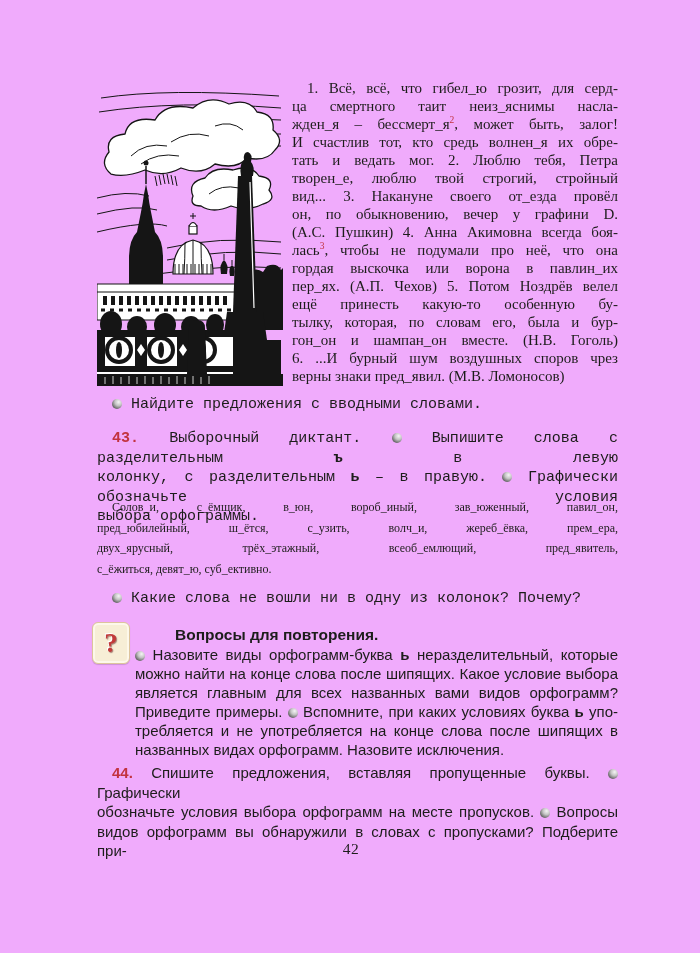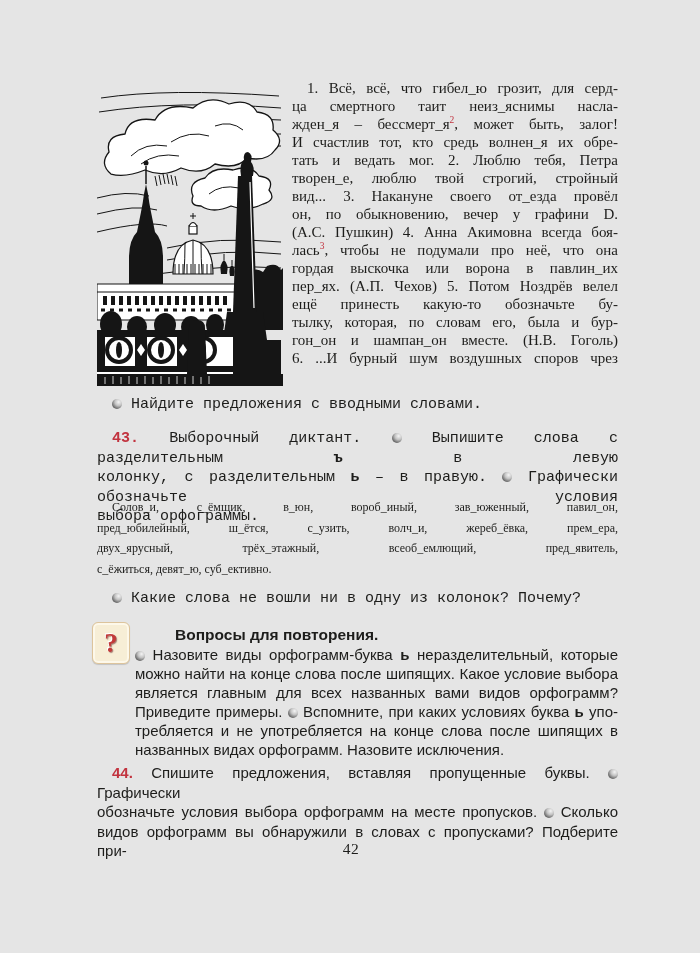--- a/index.html
+++ b/index.html
@@ -1,17 +1,17 @@
 <!DOCTYPE html>
 <html><head>
 <meta charset="utf-8">
 <style>
   html,body{margin:0;padding:0;background:#ffffff;}
   .page{
-    position:relative;width:700px;height:953px;background:#e5e5e5;
+    position:relative;width:700px;height:953px;background:#f0abfc;
     color:#1d1d1b;overflow:hidden;
     font-family:"Liberation Serif","DejaVu Serif",serif;
   }
   .abs{position:absolute;}
   .sans{font-family:"Liberation Sans","DejaVu Sans",sans-serif;}
   .serif{font-family:"Liberation Serif","DejaVu Serif",serif;}
 
   .main-text{font-size:15px;line-height:18px;width:326px;}
   .word-list{font-size:12px;line-height:20.5px;width:521px;}
   .sans-block{font-size:15px;line-height:19.5px;width:521px;}
@@ -177,24 +177,25 @@
       <div class="tline"><span>жден_я – бессмерт_я</span><span class="sup">2</span><span>, может быть, залог!</span></div>
       <div class="tline"><span>И счастлив тот, кто средь волнен_я их обре-</span></div>
       <div class="tline"><span>тать и ведать мог. 2. Люблю тебя, Петра</span></div>
       <div class="tline"><span>творен_е, люблю твой строгий, стройный</span></div>
       <div class="tline"><span>вид... 3. Накануне своего от_езда провёл</span></div>
       <div class="tline"><span>он, по обыкновению, вечер у графини D.</span></div>
       <div class="tline"><span>(А.С. Пушкин) 4. Анна Акимовна всегда боя-</span></div>
       <div class="tline"><span>лась</span><span class="sup">3</span><span>, чтобы не подумали про неё, что она</span></div>
       <div class="tline"><span>гордая выскочка или ворона в павлин_их</span></div>
       <div class="tline"><span>пер_ях. (А.П. Чехов) 5. Потом Ноздрёв велел</span></div>
-      <div class="tline"><span>ещё принесть какую-то обозначьте бу-</span></div>
+      <div class="tline"><span>ещё принесть какую-то особенную бу-</span></div>
       <div class="tline"><span>тылку, которая, по словам его, была и бур-</span></div>
       <div class="tline"><span>гон_он и шампан_он вместе. (Н.В. Гоголь)</span></div>
       <div class="tline"><span>6. ...И бурный шум воздушных споров чрез</span></div>
+      <div class="tline last"><span>верны знаки пред_явил. (М.В. Ломоносов)</span></div>
     </div>
 
   <div class="abs sans prompt-line" style="left:112px;top:396px;">
       <div class="tline last"><span class="sphere"></span><span> Найдите предложения с вводными словами.</span></div>
     </div>
 
   <div class="abs sans sans-block" style="left:97px;top:429px;font-family:Liberation Mono, monospace;">
       <div class="tline ind"><span class="red">43.</span><span> Выборочный диктант. </span><span class="sphere"></span><span> Выпишите слова с разделительным </span><span class="b">ъ</span><span> в левую</span></div>
       <div class="tline"><span>колонку, с разделительным </span><span class="b">ь</span><span> – в правую. </span><span class="sphere"></span><span> Графически обозначьте условия</span></div>
       <div class="tline last"><span>выбора орфограммы.</span></div>
@@ -221,19 +222,19 @@
         <div class="tline"><span>можно найти на конце слова после шипящих. Какое условие выбора</span></div>
         <div class="tline"><span>является главным для всех названных вами видов орфограмм?</span></div>
         <div class="tline"><span>Приведите примеры. </span><span class="sphere"></span><span> Вспомните, при каких условиях буква </span><span class="b">ь</span><span> упо-</span></div>
         <div class="tline"><span>требляется и не употребляется на конце слова после шипящих в</span></div>
         <div class="tline last"><span>названных видах орфограмм. Назовите исключения.</span></div>
       </div>
   </div>
 
   <div class="abs sans sans-block" style="left:97px;top:763px;">
       <div class="tline ind"><span class="red">44.</span><span> Спишите предложения, вставляя пропущенные буквы. </span><span class="sphere"></span><span> Графически</span></div>
-      <div class="tline"><span>обозначьте условия выбора орфограмм на месте пропусков. </span><span class="sphere"></span><span> Сколько</span></div>
+      <div class="tline"><span>обозначьте условия выбора орфограмм на месте пропусков. </span><span class="sphere"></span><span> Вопросы</span></div>
       <div class="tline"><span>видов орфограмм вы обнаружили в словах с пропусками? Подберите при-</span></div>
     </div>
 
   <div class="abs serif page-num" style="left:1px;top:840px;">42</div>
 
 </div>
 
 </body></html>

